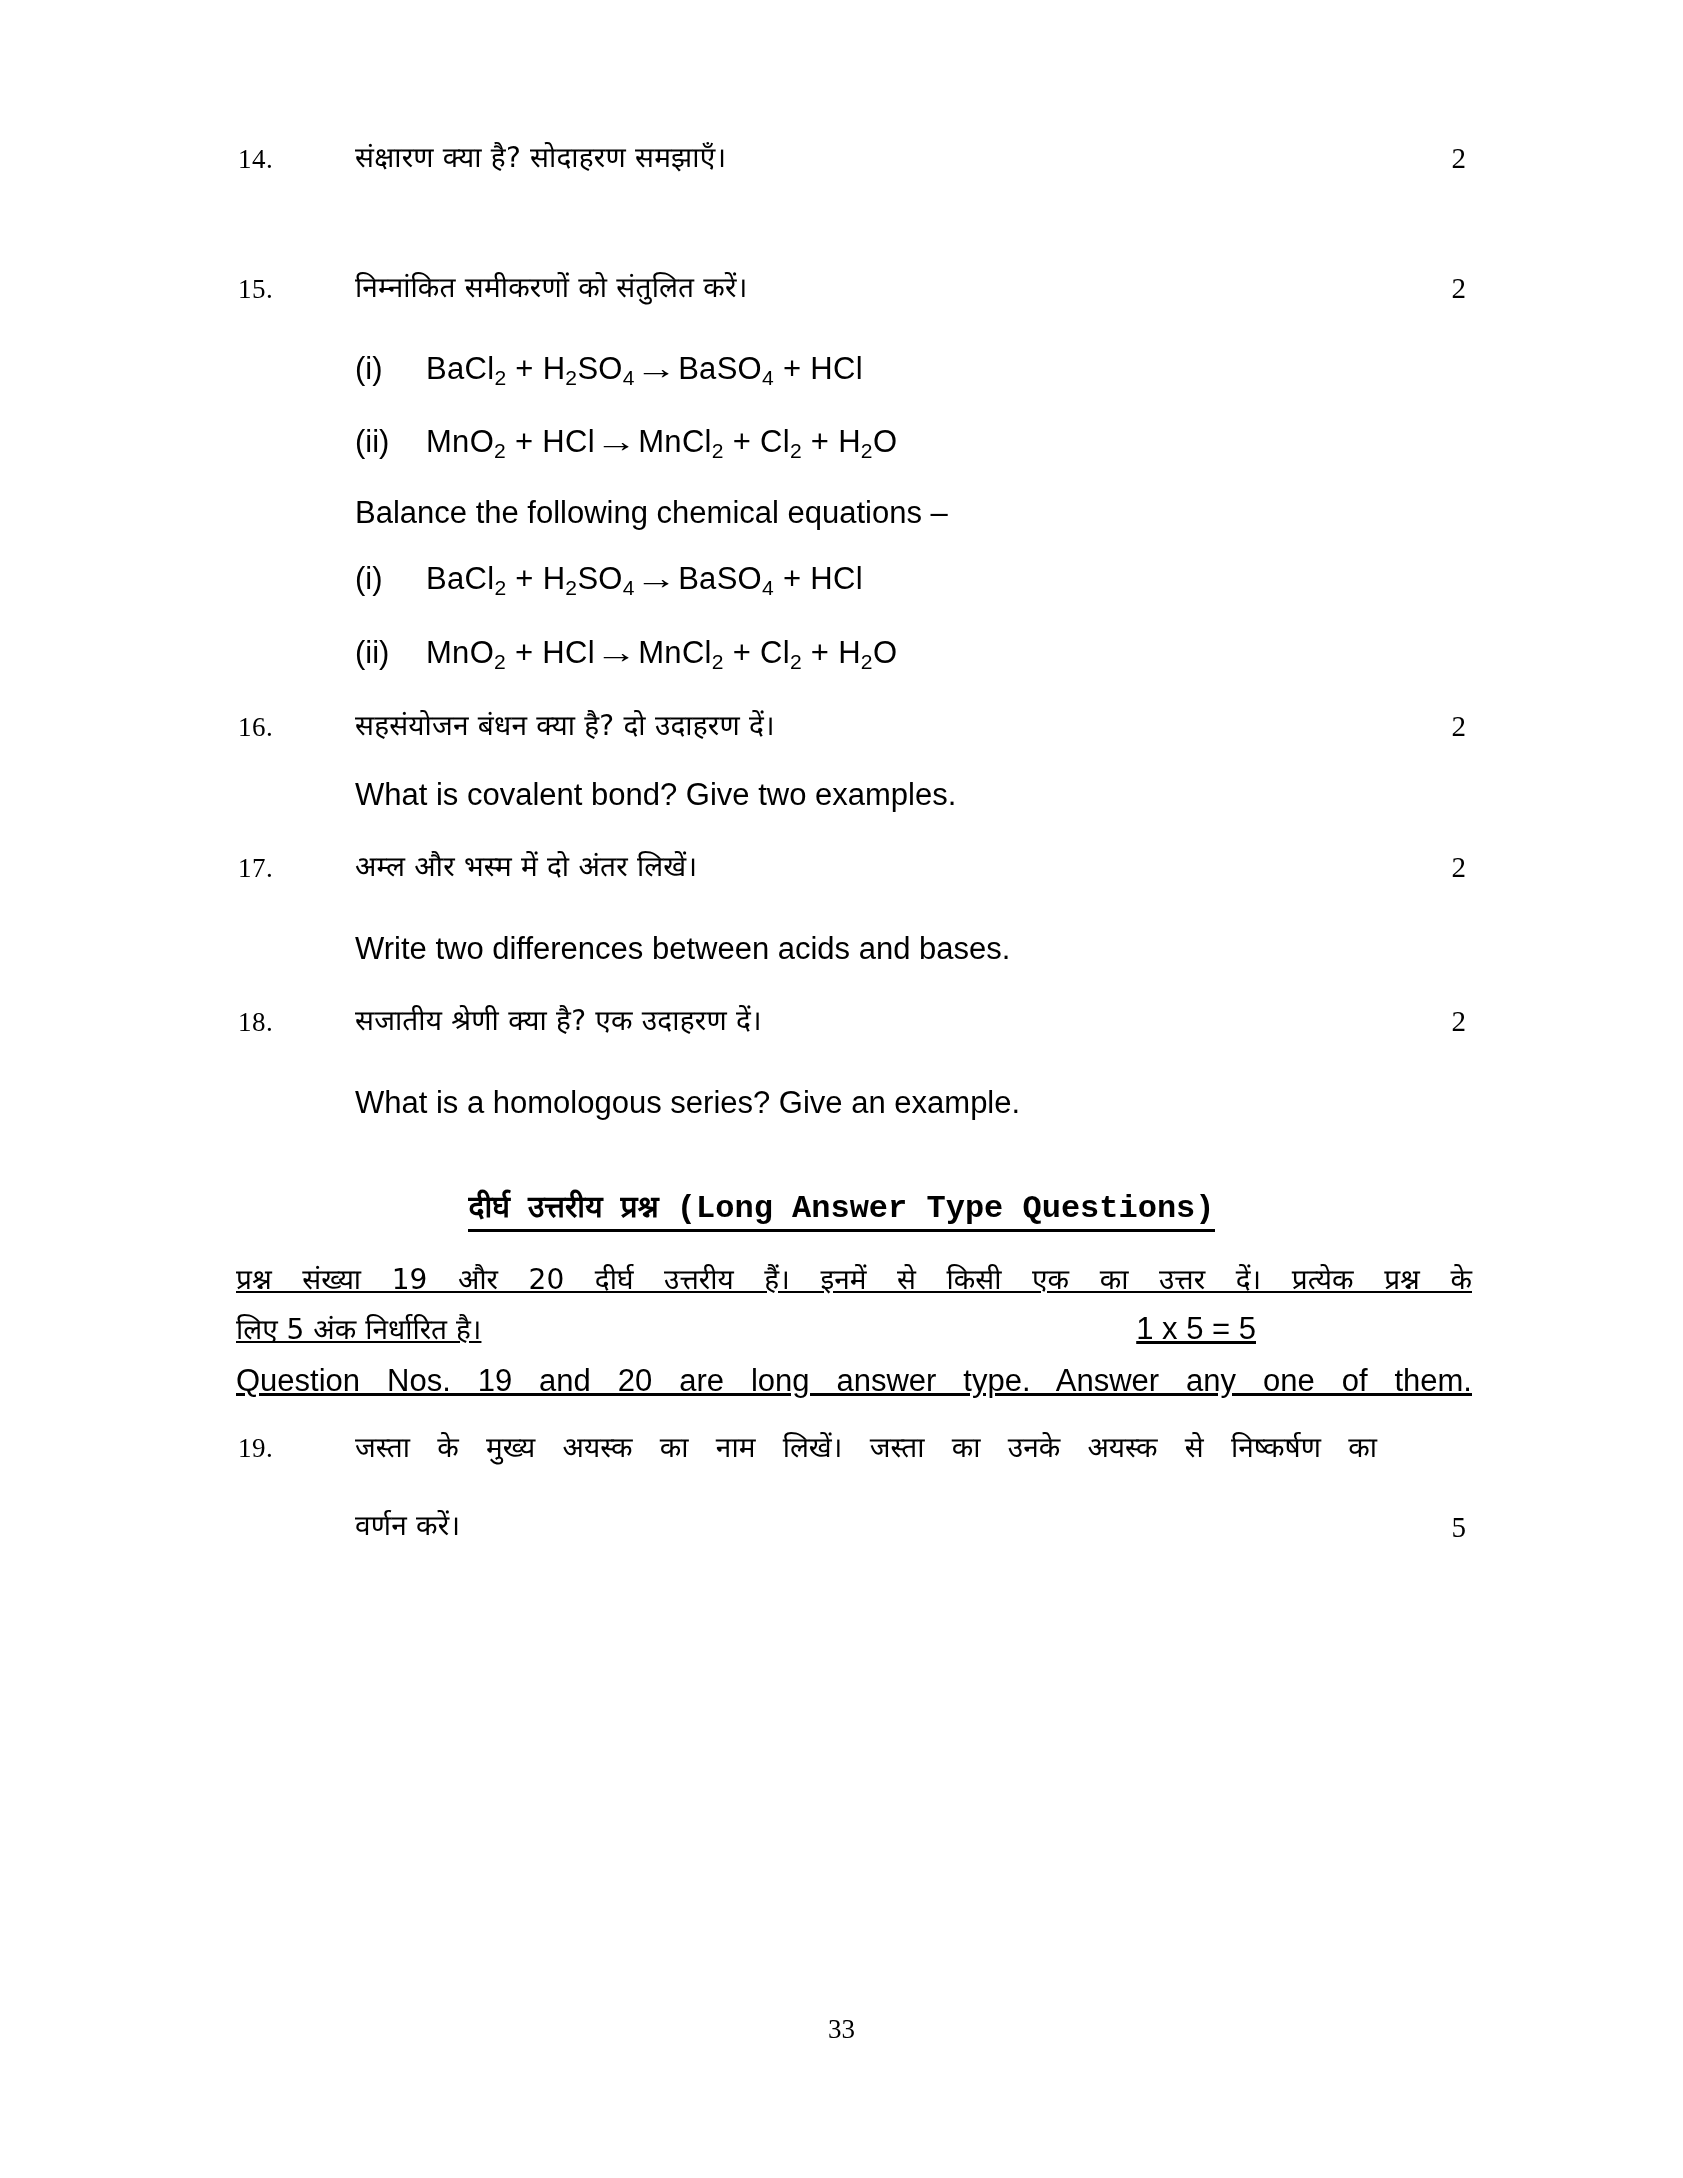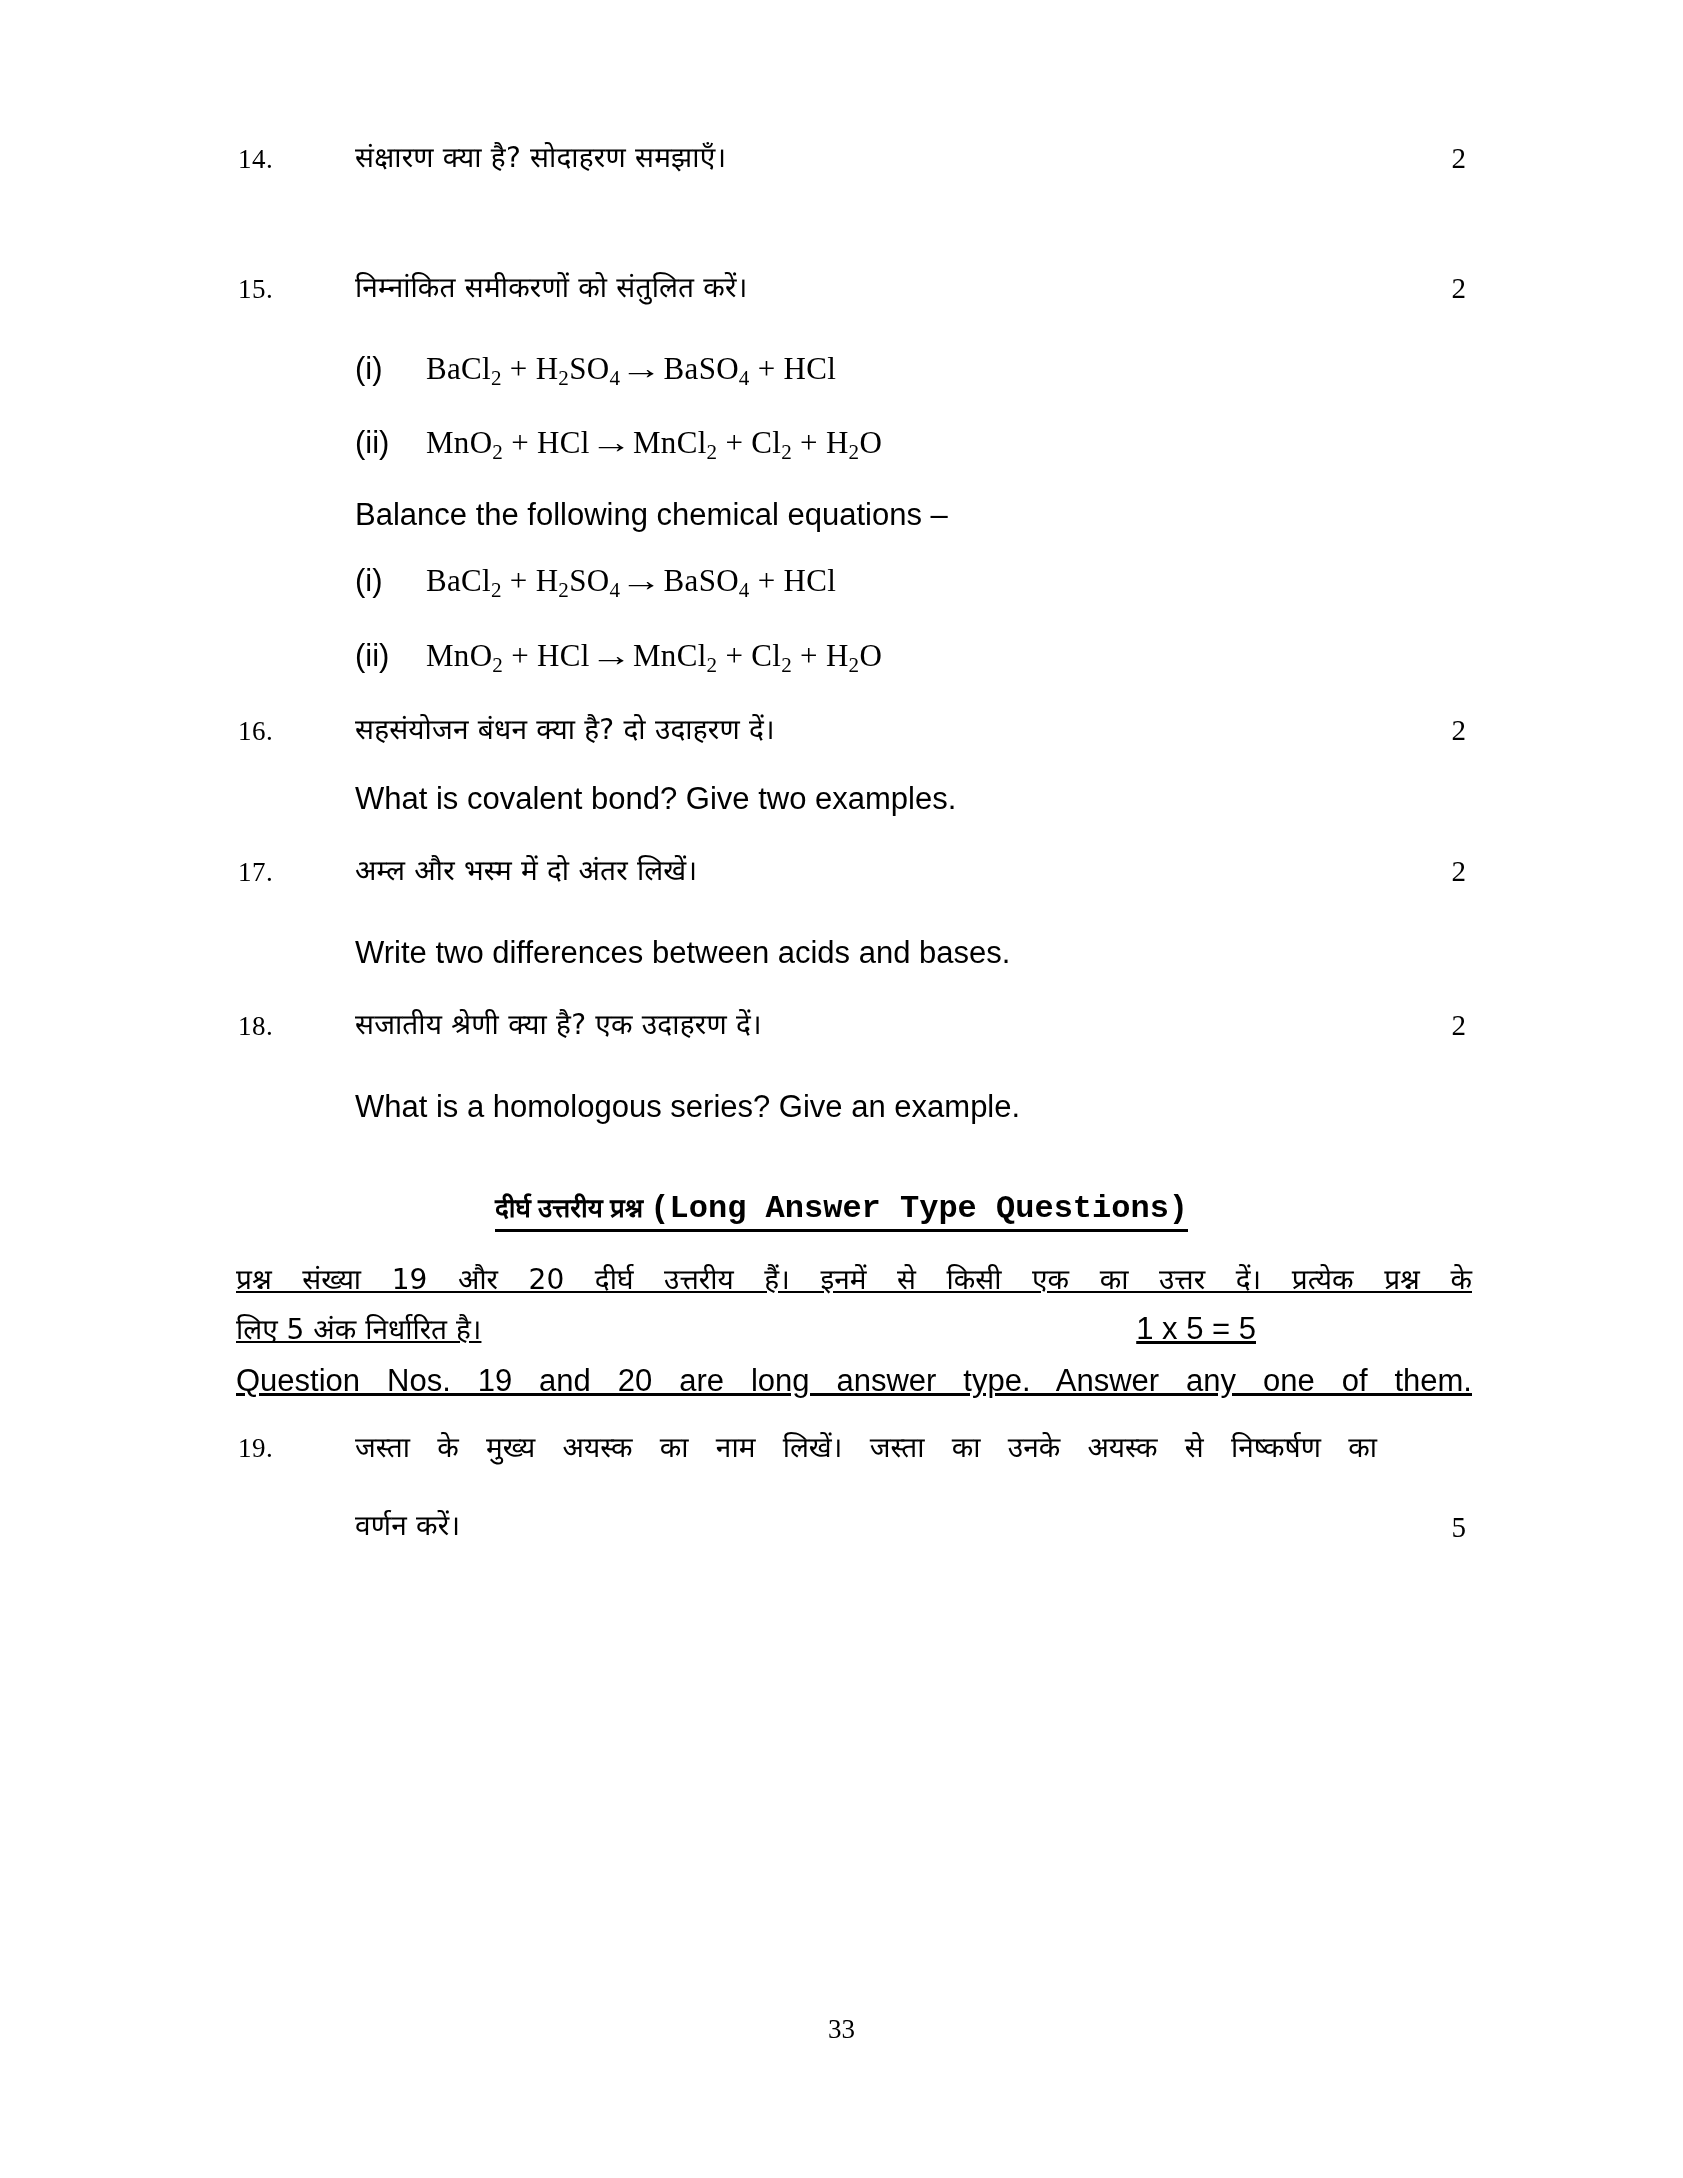--- a/index.html
+++ b/index.html
@@ -78,21 +78,21 @@
     width: 1228px;
   }
   .eq-indent { width: 117px; flex: 0 0 117px; }
   .eq-label {
     width: 71px;
     flex: 0 0 71px;
     font-family: "Liberation Sans", sans-serif;
     font-size: 31px;
   }
   .eq-text {
-    font-family: Liberation Serif, serif;
+    font-family: Liberation Sans, sans-serif;
     font-size: 31px;
     white-space: nowrap;
     letter-spacing: 0.3px;
   }
   .eq-text sub {
     font-size: 0.68em;
     vertical-align: -0.28em;
   }
   .arrow {
     display: inline-block;
@@ -107,22 +107,22 @@
     margin-top: 0;
   }
   .section-heading .inner {
     display: inline-block;
     border-bottom: 3px solid #000;
     padding-bottom: 2px;
     font-weight: bold;
     white-space: nowrap;
   }
   .sh-hindi {
-    font-family: Liberation Sans, sans-serif;
-    font-size: 26px;
+    font-family: Liberation Mono, monospace;
+    font-size: 30px;
     font-weight: bold;
   }
   .sh-english {
     font-family: Liberation Mono, monospace;
     font-size: 32px;
     font-weight: bold;
   }
 
   
   .instr {

